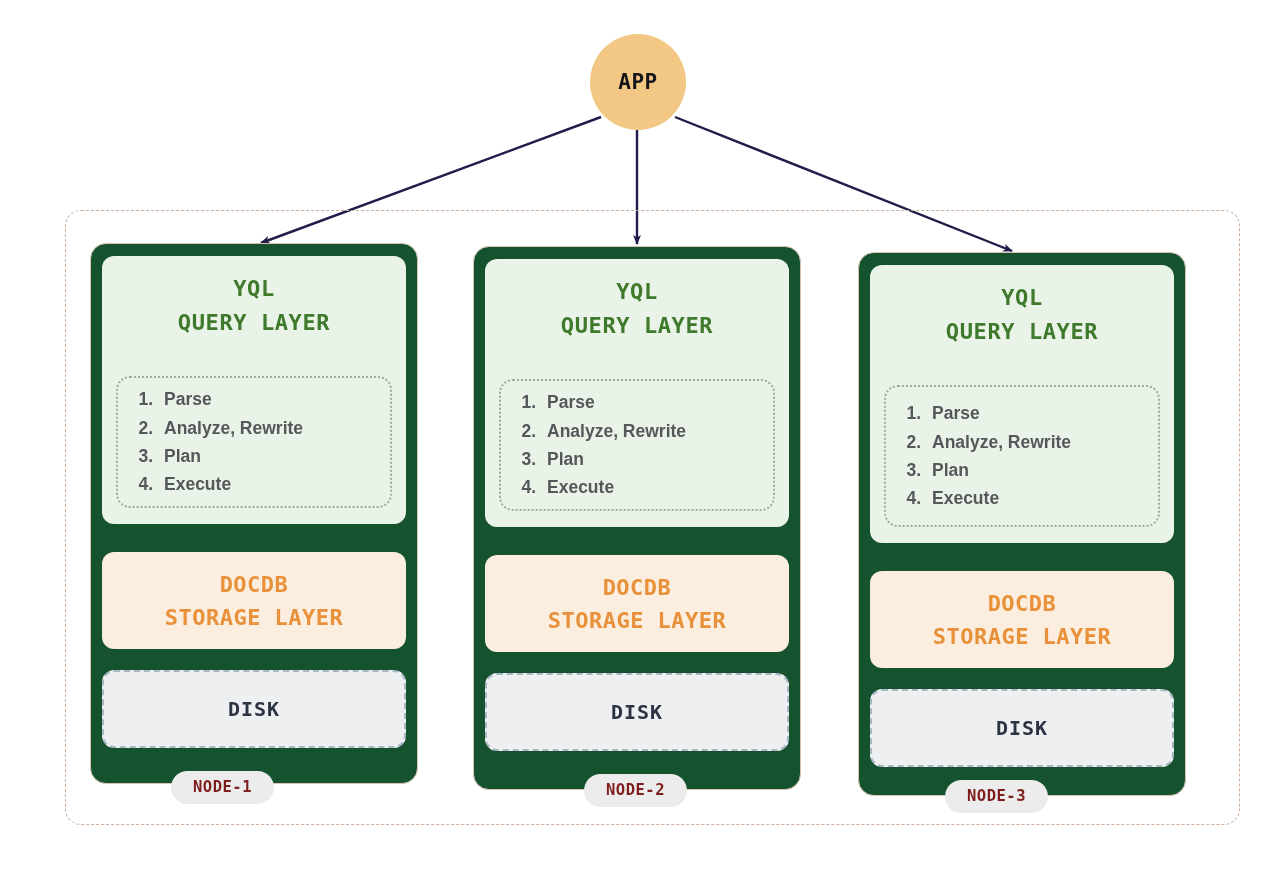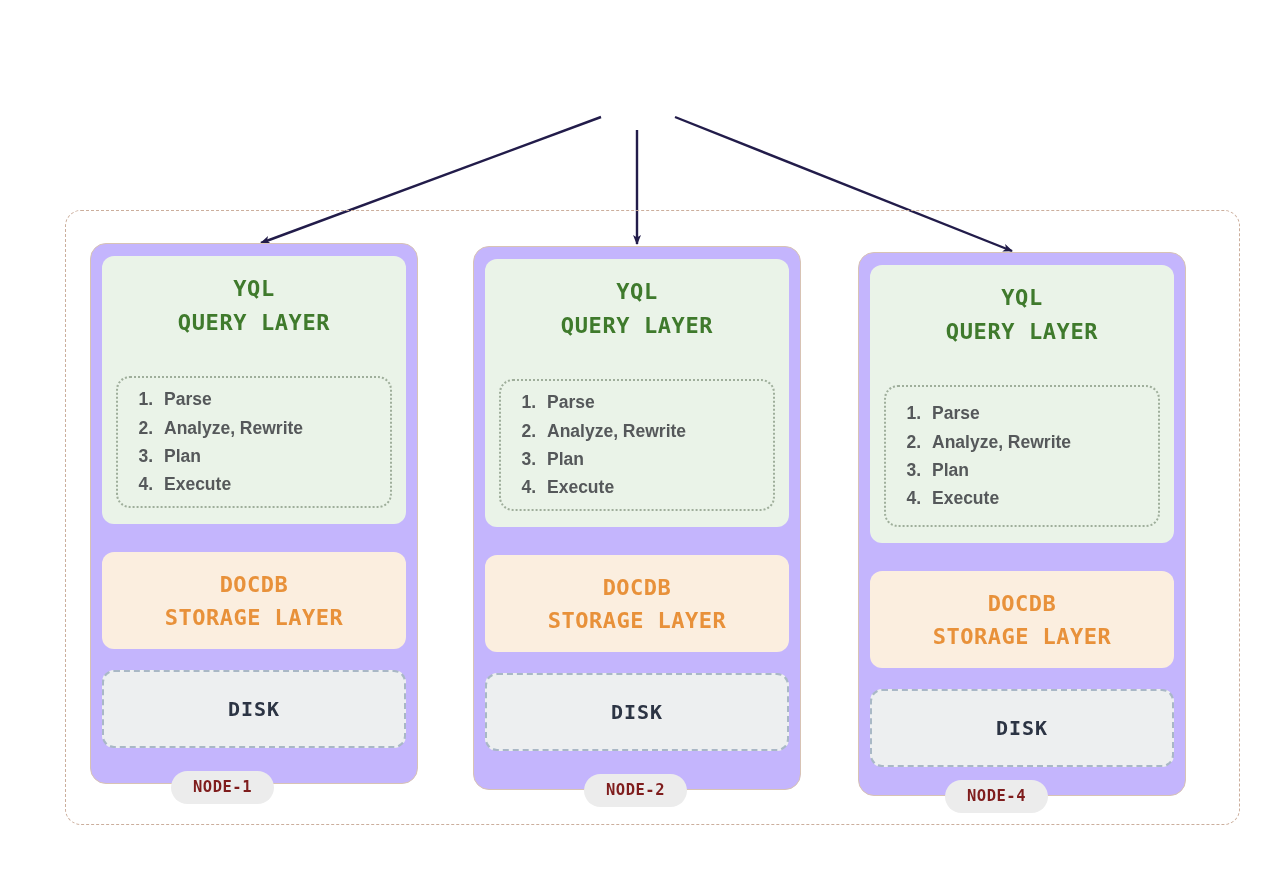--- a/index.html
+++ b/index.html
@@ -32,21 +32,21 @@
     position:absolute;
     left:65px;top:210px;width:1175px;height:615px;
     border:1.6px dashed #CBAE9C;
     border-radius:16px;
     box-sizing:border-box;
   }
 
   
   .node-card{
     position:absolute;
-    background:#c4b5fd;
+    background:#14532d;
     border:1.7px solid #D8C3B4;
     border-radius:16px;
     box-sizing:border-box;
     padding:14px;
   }
   #node-1{left:90px;top:243px;width:328px;height:541px;}
   #node-2{left:473px;top:246px;width:328px;height:544px;}
   #node-3{left:858px;top:252px;width:328px;height:544px;}
 
   .node-inner{position:absolute;left:11px;right:11px;top:12px;bottom:12px;}
@@ -159,20 +159,23 @@
     <defs>
       <marker id="ah" markerWidth="11" markerHeight="11" refX="9" refY="4" orient="auto" markerUnits="userSpaceOnUse">
         <path d="M0,0 L10,4 L0,8 L2.6,4 Z" fill="#221C4A"></path>
       </marker>
     </defs>
     <line x1="601" y1="117" x2="261" y2="243" stroke="#221C4A" stroke-width="2.4" marker-end="url(#ah)"></line>
     <line x1="637" y1="130" x2="637" y2="244" stroke="#221C4A" stroke-width="2.4" marker-end="url(#ah)"></line>
     <line x1="675" y1="117" x2="1012" y2="251" stroke="#221C4A" stroke-width="2.4" marker-end="url(#ah)"></line>
   </svg>
 
+  <div class="app-node">
+    <span class="app-label">APP</span>
+  </div>
 
   <div class="cluster-boundary"></div>
 
   <div class="node-card" id="node-1">
     <div class="node-inner">
 
       <div class="yql-panel">
         <div class="yql-title">
           <span>YQL</span>
           <span class="l2">QUERY LAYER</span>
@@ -259,15 +262,15 @@
           <span class="l2">STORAGE LAYER</span>
         </div>
       </div>
 
       <div class="disk-box">
         <span class="disk-label">DISK</span>
       </div>
 
     </div>
   </div>
-  <div class="node-pill" style="left:945px;top:780px;">NODE-4</div>
+  <div class="node-pill" style="left:945px;top:780px;">NODE-3</div>
 
 </div>
 
 </body></html>

